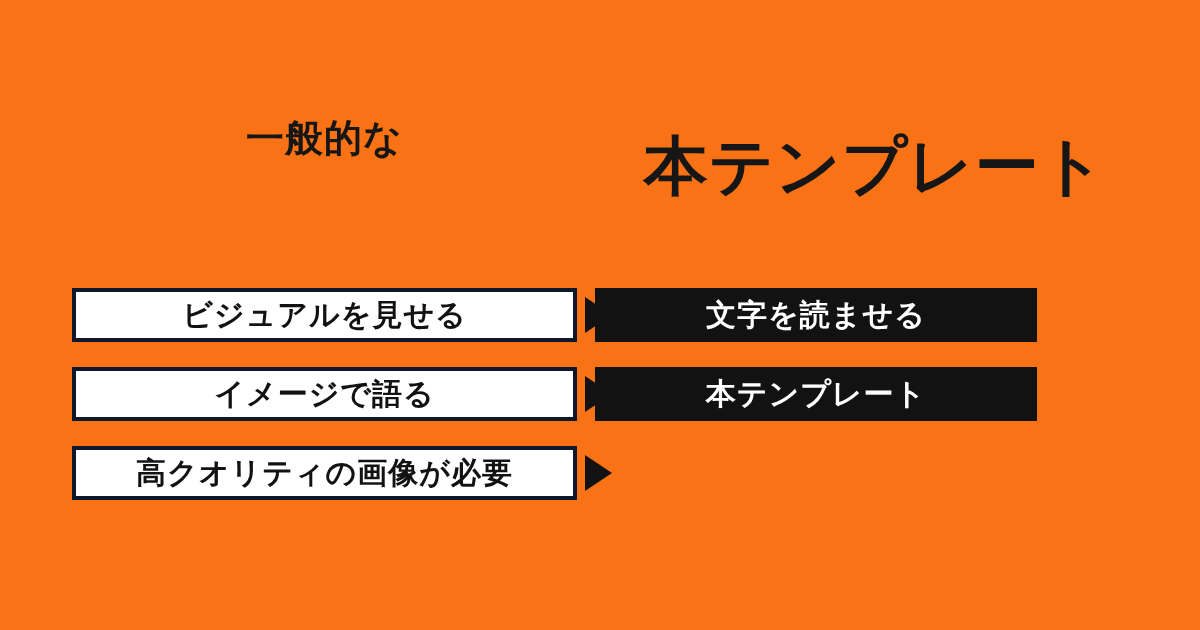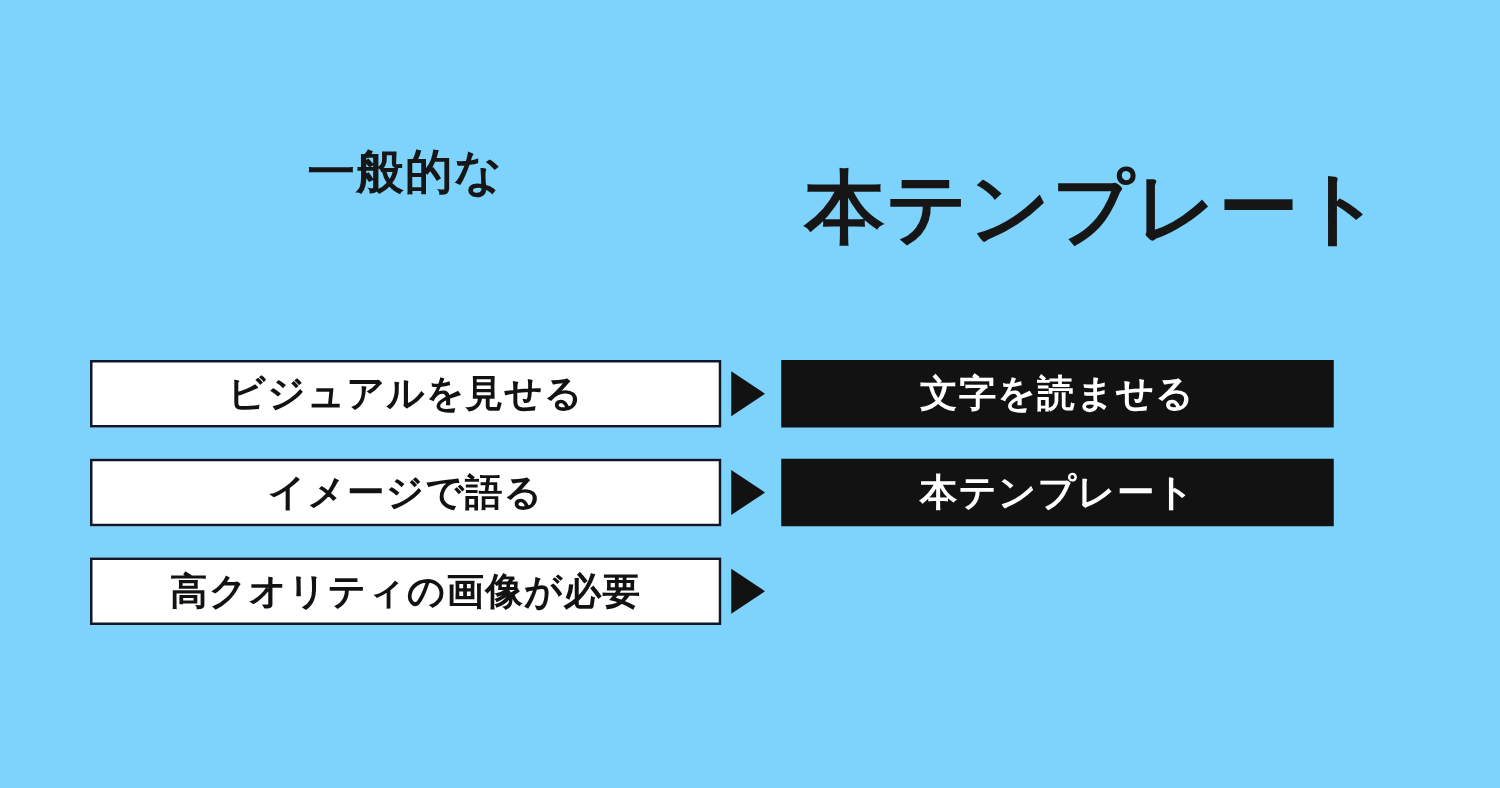--- a/index.html
+++ b/index.html
@@ -1,21 +1,21 @@
 <!DOCTYPE html>
 <html><head>
   <meta charset="utf-8">
   <style>
     * { margin: 0; padding: 0; box-sizing: border-box; }
     html, body { background: #888; }
     .canvas {
       position: relative;
       width: 1200px;
       height: 630px;
-      background: #7dd3fc;
+      background: #f97316;
       overflow: hidden;
       font-family: "Liberation Sans", "DejaVu Sans", sans-serif;
       margin: 0 auto;
     }
     .col-header {
       position: absolute;
       text-align: center;
       font-weight: bold;
       color: #161616;
       letter-spacing: 1px;
@@ -51,25 +51,25 @@
       align-items: center;
       justify-content: center;
       font-weight: bold;
       font-size: 30px;
       letter-spacing: 1px;
     }
     .trait-box.light {
       left: 72px;
       width: 505px;
       background: #ffffff;
-      border: 2px solid #0f172a;
+      border: 4px solid #0f172a;
       color: #121212;
     }
     .trait-box.dark {
-      left: 625px;
+      left: 595px;
       width: 442px;
       background: #121212;
       color: #ffffff;
     }
     .arrow-right {
       position: absolute;
       left: 585px;
       top: 50%;
       transform: translateY(-50%);
       width: 0;

